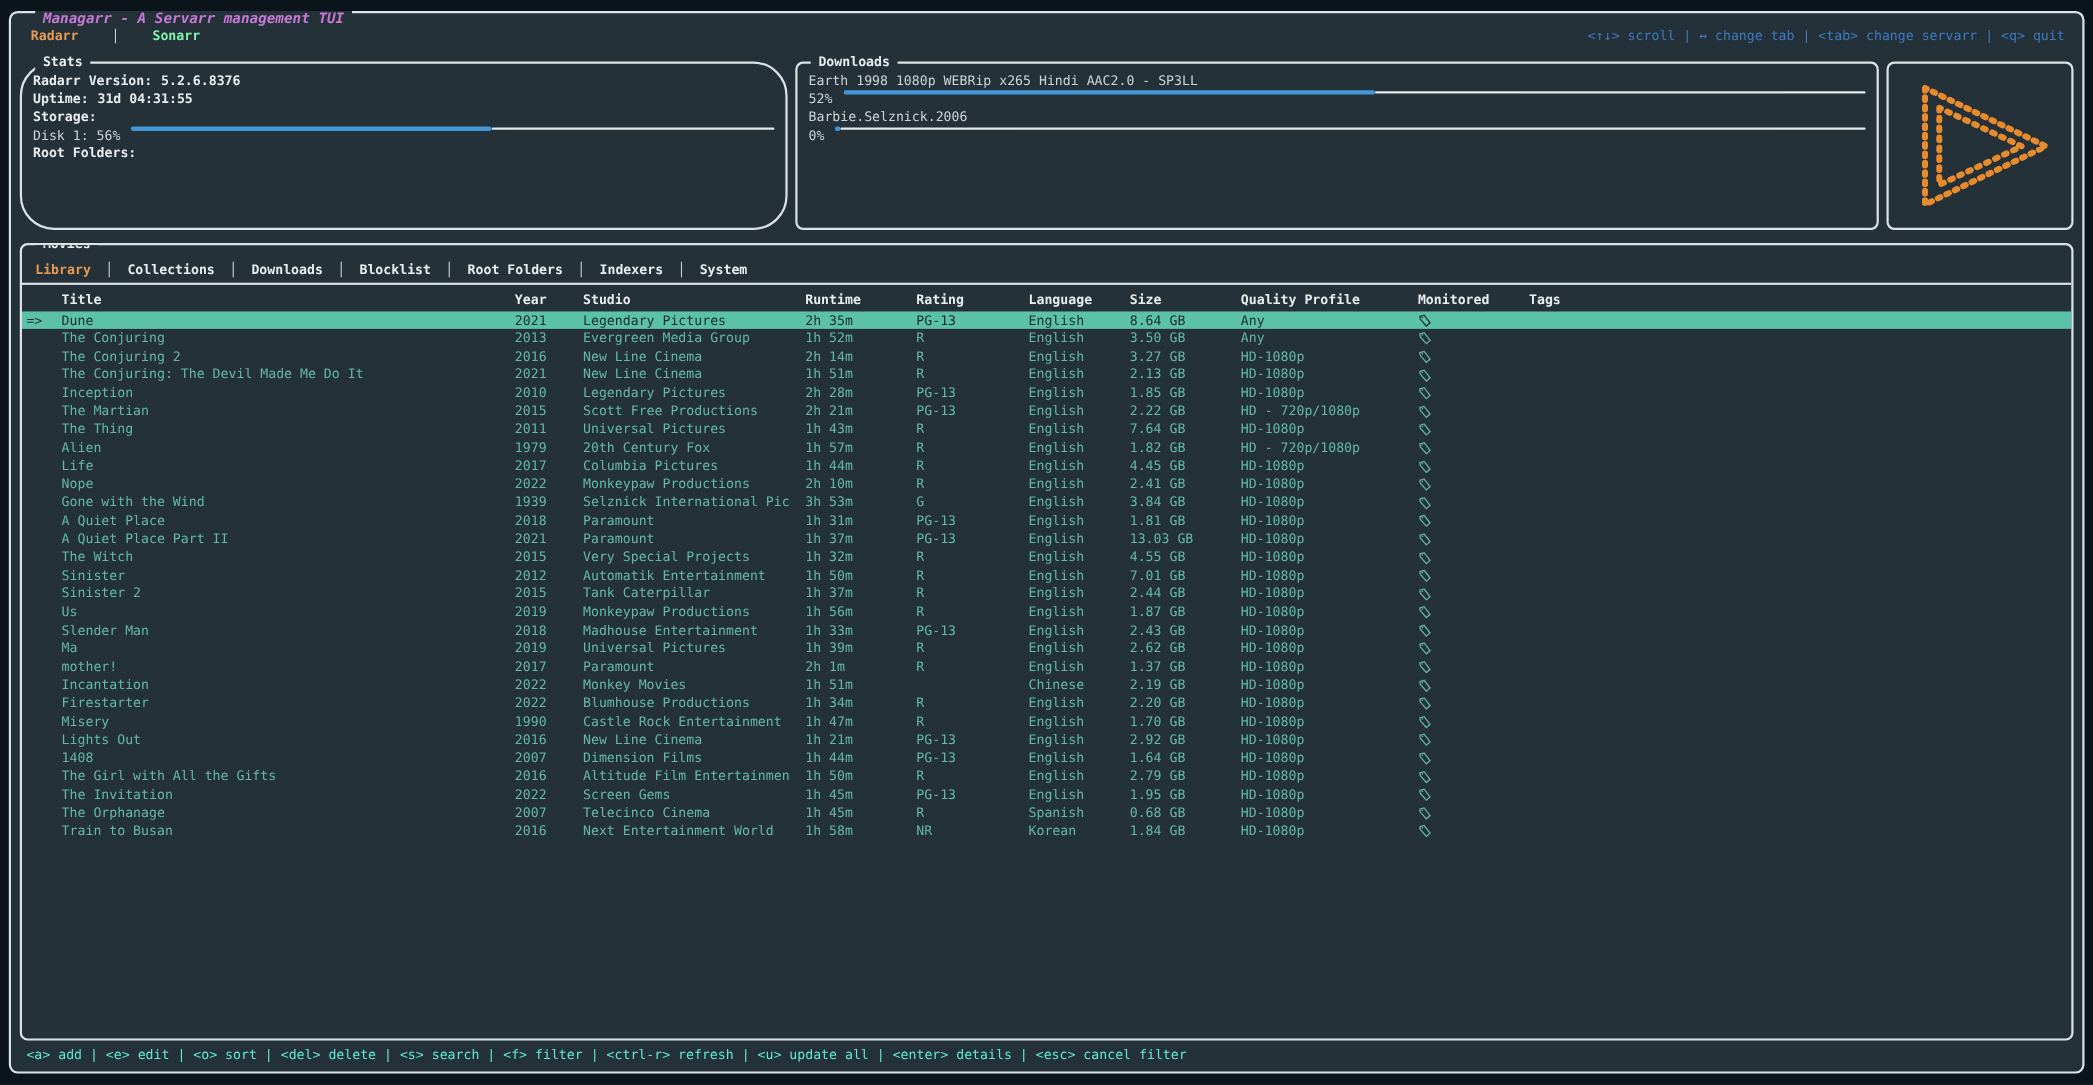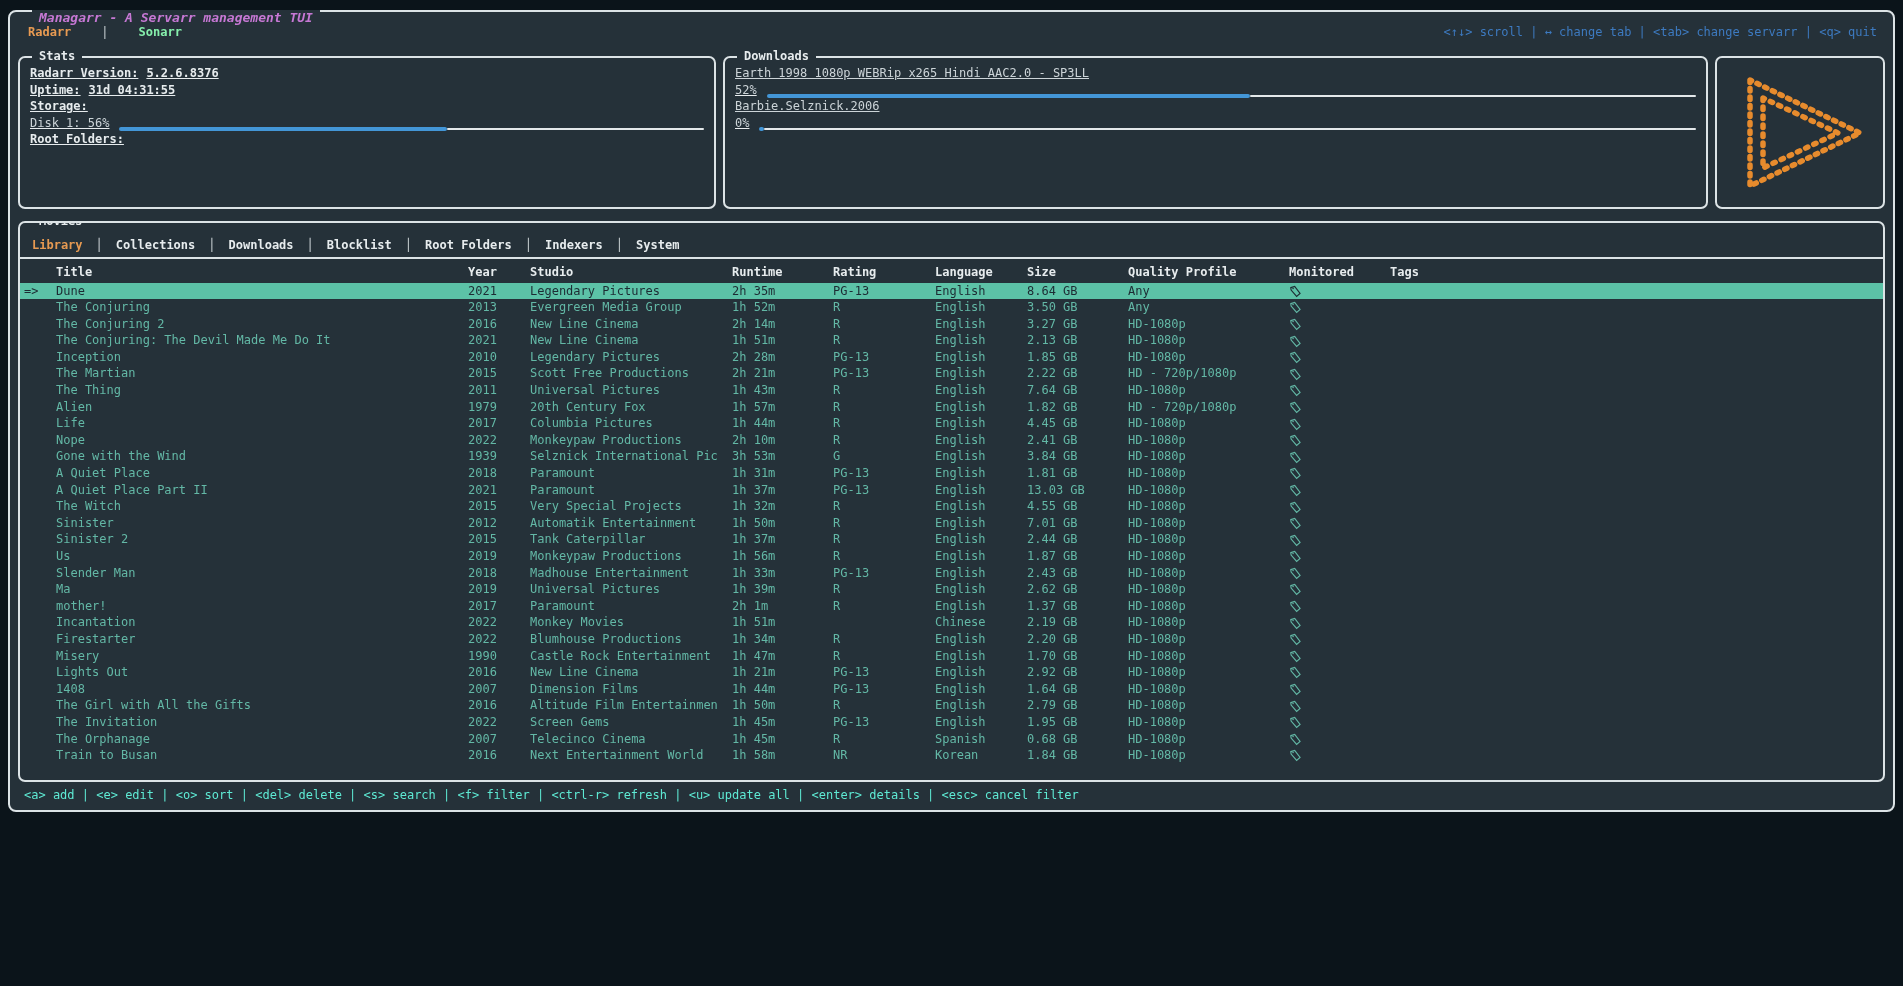--- a/index.html
+++ b/index.html
@@ -4,21 +4,21 @@
 <style>
   * { box-sizing: border-box; margin: 0; padding: 0; }
   html,body { width:1903px; height:986px; overflow:hidden; }
   body {
     background:#0b141a;
     font-family:"DejaVu Sans Mono", monospace;
     font-size:12px;
     color:#e7ecee;
   }
   .outer {
-    position:absolute; left:8px; top:10px; width:1887px; height:802px;
+    position:absolute; left:8px; top:10px; width:1887px; height:966px;
     border:2px solid #dce3e6; border-radius:8px;
     background:#253139;
     display:flex; flex-direction:column;
     padding:6px 6px 4px 6px;
   }
   .box-title {
     position:absolute; top:-10px; left:12px;
     background:#253139; padding:0 7px;
     font-weight:bold; color:#e7ecee; line-height:16px;
   }
@@ -34,24 +34,24 @@
   .servarr-tabs .tab.active { color:#e79a52; }
   .tab-sep { color:#cfd7da; font-weight:normal; }
   .top-help { color:#3d7ac0; }
   .panels {
     flex:0 0 153px; display:flex; gap:7px; margin-top:12px; padding:0 2px;
   }
   .box {
     position:relative; border:2px solid #dce3e6; border-radius:7px;
     background:#253139;
   }
-  .stats-box { width:698px; padding:7px 10px 0 10px; }
+  .stats-box { width:698px; padding:7px 10px 0 10px;border-radius:31px; }
   .downloads-box { flex:1; padding:7px 10px 0 10px; }
   .logo-box { width:170px; display:flex; align-items:center; justify-content:center; }
-  .line { height:16.5px; line-height:16.5px; white-space:pre; display:flex; align-items:flex-end;text-decoration:underline; }
+  .line { height:16.5px; line-height:16.5px; white-space:pre; display:flex; align-items:flex-start; }
   .bold { font-weight:bold; }
   .dim { color:#ccd4d8; }
   .lblgap { margin-right:8px; }
   .gauge { flex:1; display:flex; align-items:center; margin-left:10px; }
   .gauge-fill { height:4px; background:#4396d7; border-radius:2px; }
   .gauge-rest { flex:1; height:2px; background:#e3e8ea; border-radius:1px; }
   .movies-box {
     flex:1; margin:12px 2px 0 2px; padding-top:10px;
     display:flex; flex-direction:column; overflow:hidden;
   }

